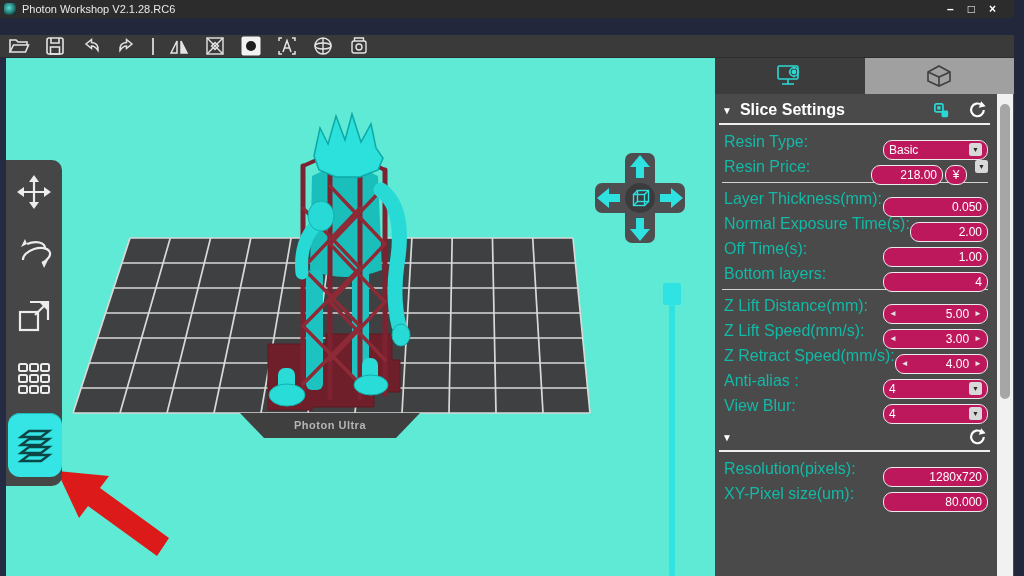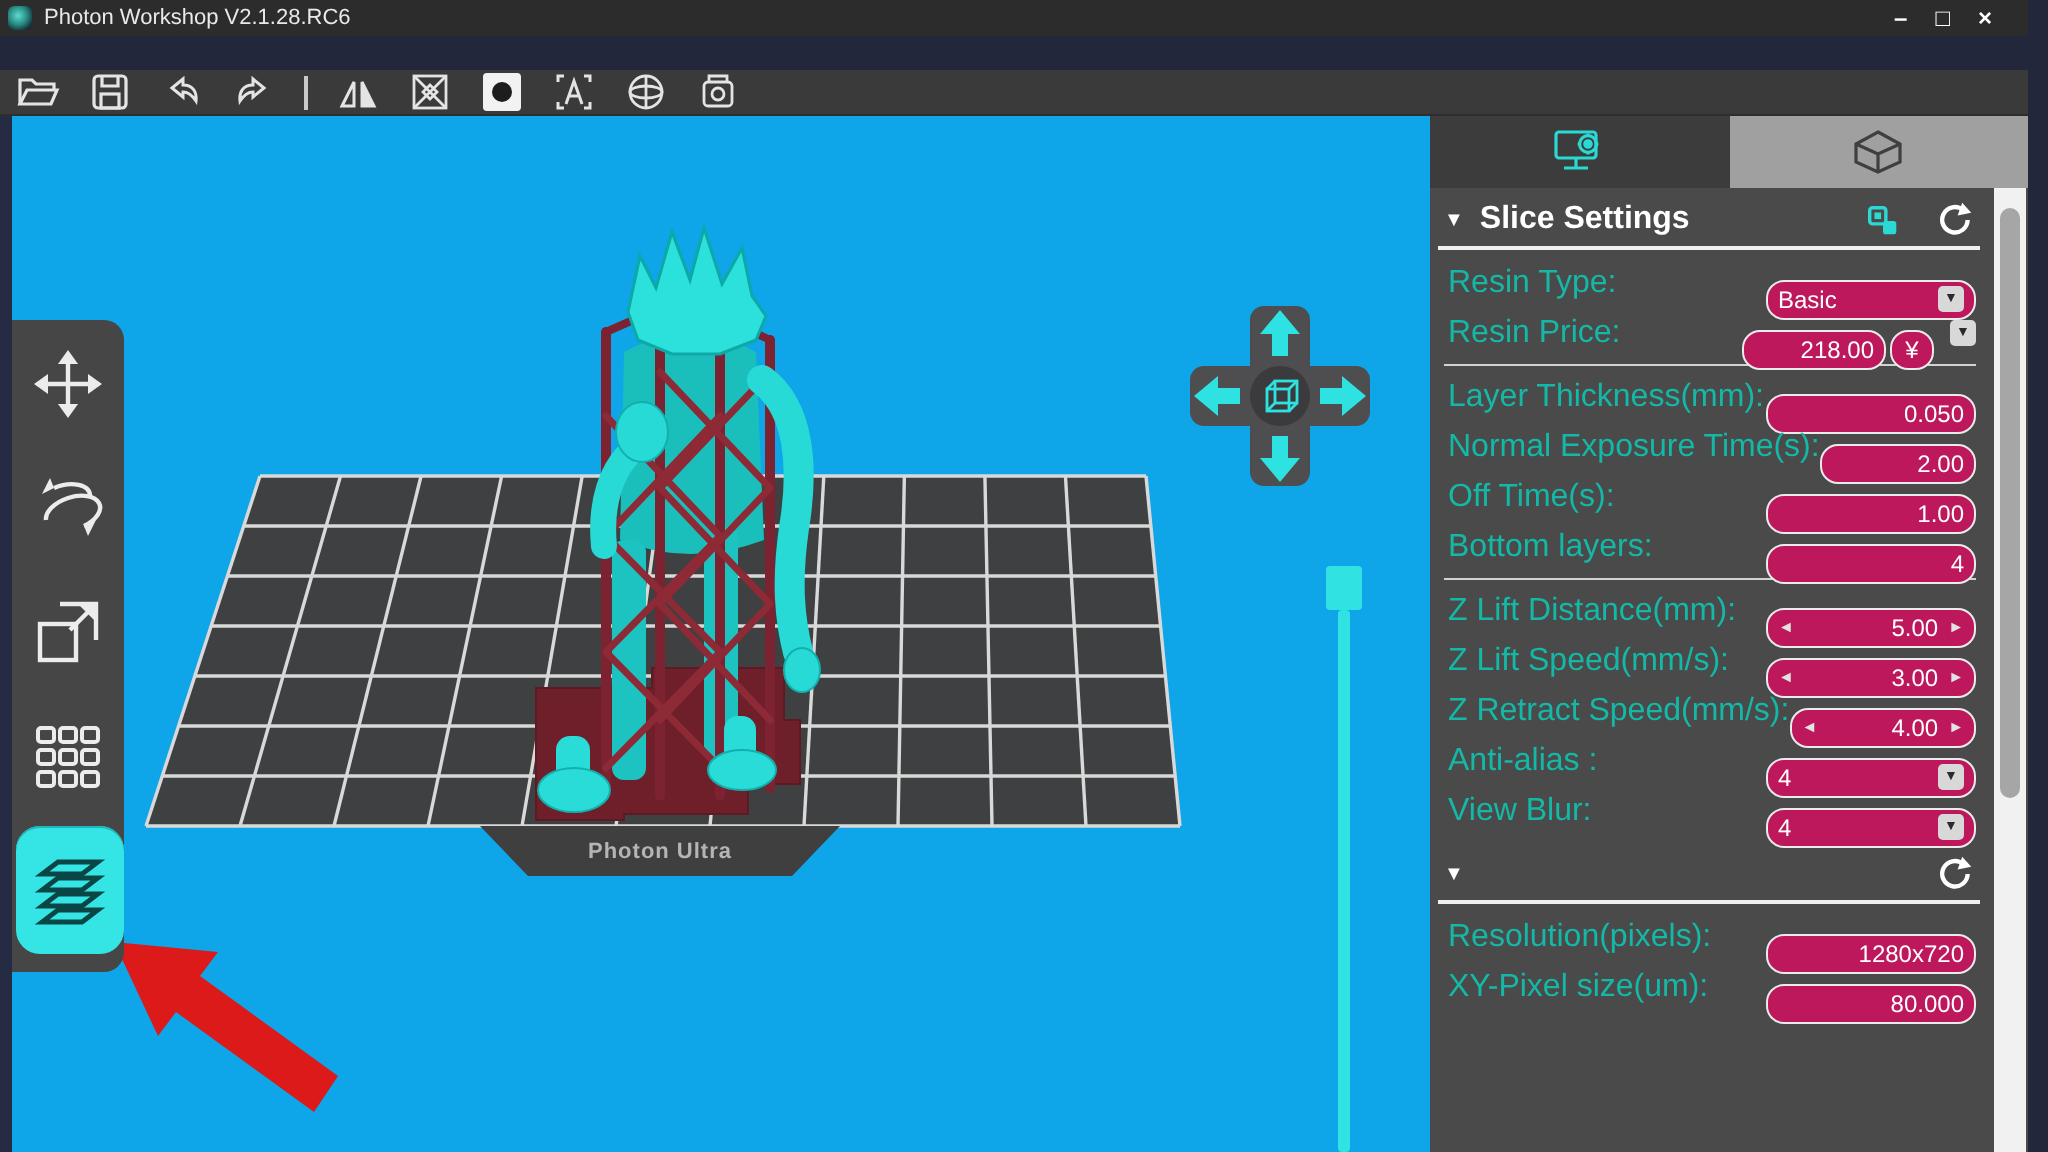--- a/index.html
+++ b/index.html
@@ -12,21 +12,21 @@
     background:radial-gradient(circle at 42% 40%,#5adcd0 0%,#2a8c84 45%,#15353c 78%,#101522 100%);}
   .winctrls{position:absolute;right:28px;top:0;height:18px;display:flex;gap:14px;align-items:center;color:#fff;font-size:12px;font-weight:bold;}
   .winctrls span{cursor:default;line-height:18px;}
   .menubar{position:absolute;left:0;top:18px;width:1024px;height:17px;background:#313131;
     display:flex;align-items:center;gap:15px;padding-left:8px;box-sizing:border-box;color:#ececec;font-size:12px;}
   .toolbar{position:absolute;left:0;top:35px;width:1024px;height:23px;background:#3a3a3a;
     display:flex;align-items:center;gap:14px;padding-left:8px;box-sizing:border-box;border-bottom:1px solid #2d2d2d;}
   .tbtn{width:22px;height:22px;display:flex;align-items:center;justify-content:center;flex:none;}
   .tsep{width:2px;height:17px;background:#c9c9c9;flex:none;}
   
-  .viewport{position:absolute;left:0;top:58px;width:836px;height:518px;background:#0ea5e9;text-decoration:underline;}
+  .viewport{position:absolute;left:0;top:58px;width:836px;height:518px;background:#5eead4;text-decoration:underline;}
   .scene{position:absolute;left:0;top:0;}
   #grid line{stroke:#d9d9d9;stroke-width:1.7;}
   .navpad{position:absolute;left:595px;top:95px;width:90px;height:90px;}
   .zslider-track{position:absolute;left:669px;top:247px;width:6px;height:271px;background:#30e2e2;border-radius:2px;}
   .zslider-handle{position:absolute;left:663px;width:18px;height:22px;background:#30e2e2;border-radius:2px;}
   .arrow-overlay{position:absolute;left:0;top:0;pointer-events:none;}
   
   .left-tools{position:absolute;left:6px;top:160px;width:56px;height:326px;background:#464646;
     border-radius:0 10px 10px 0;display:flex;flex-direction:column;align-items:center;padding-top:12px;box-sizing:border-box;gap:22px;}
   .ltbtn{width:38px;height:40px;display:flex;align-items:center;justify-content:center;flex:none;}

